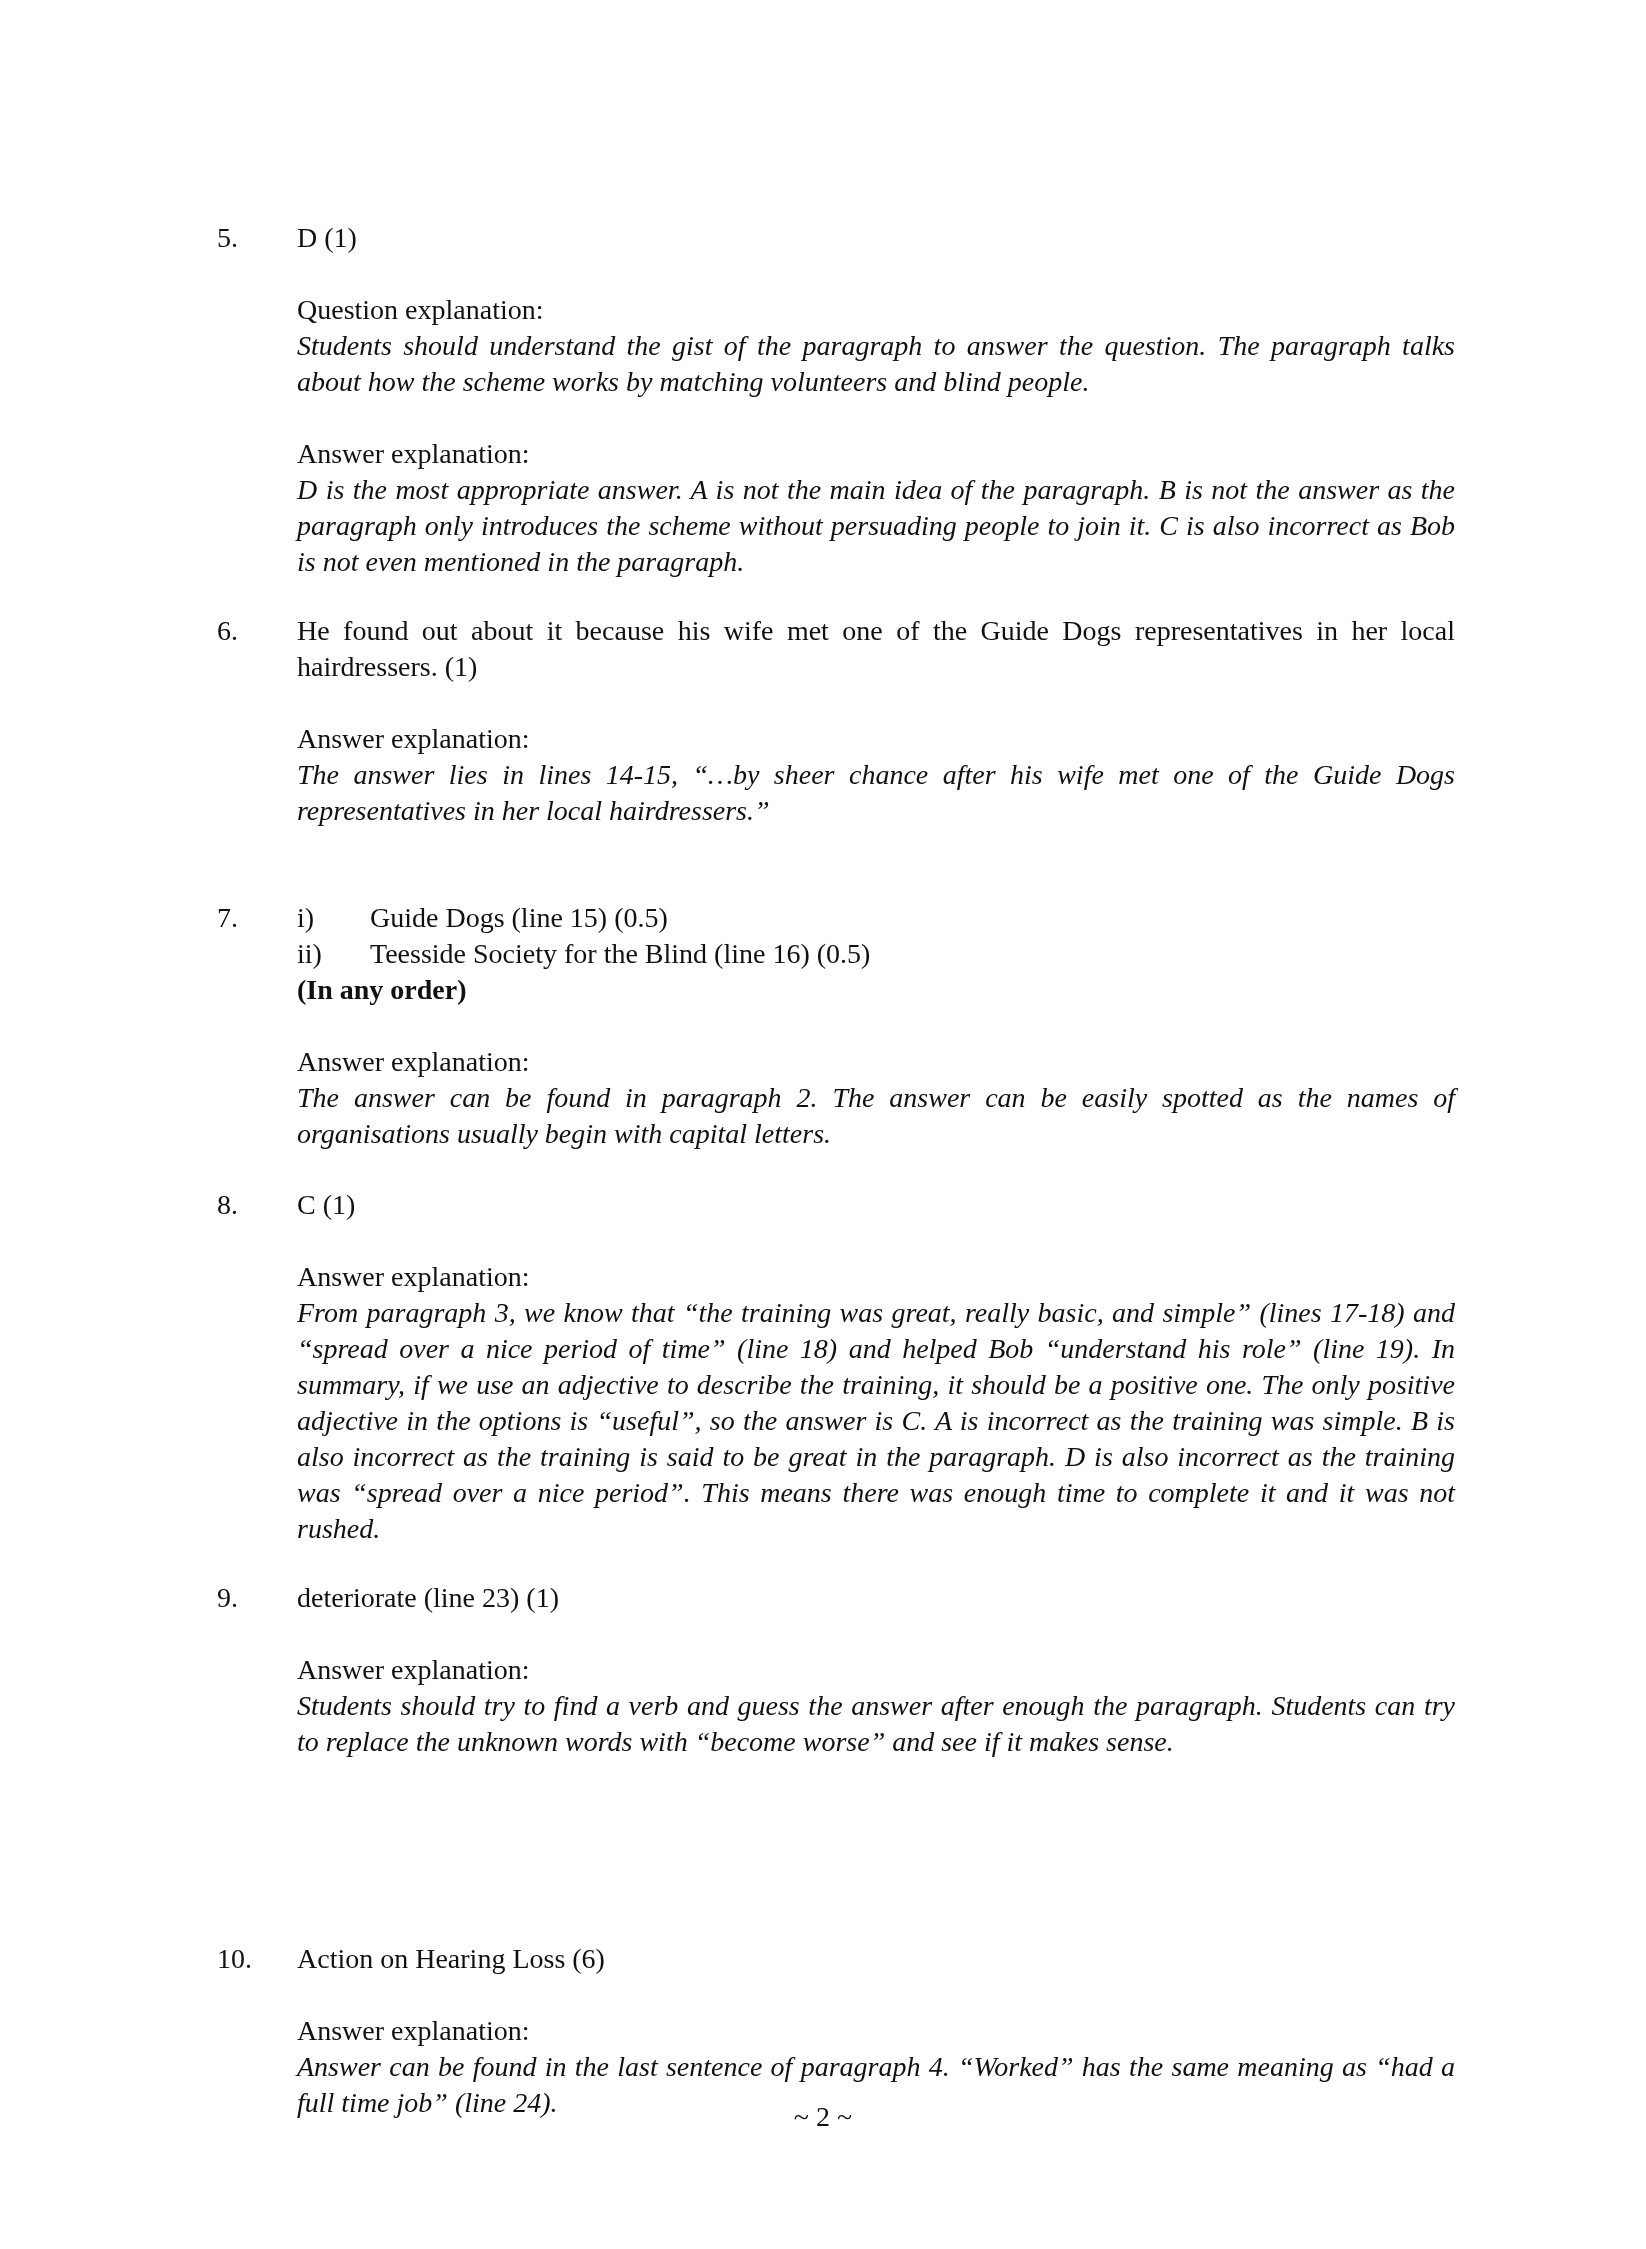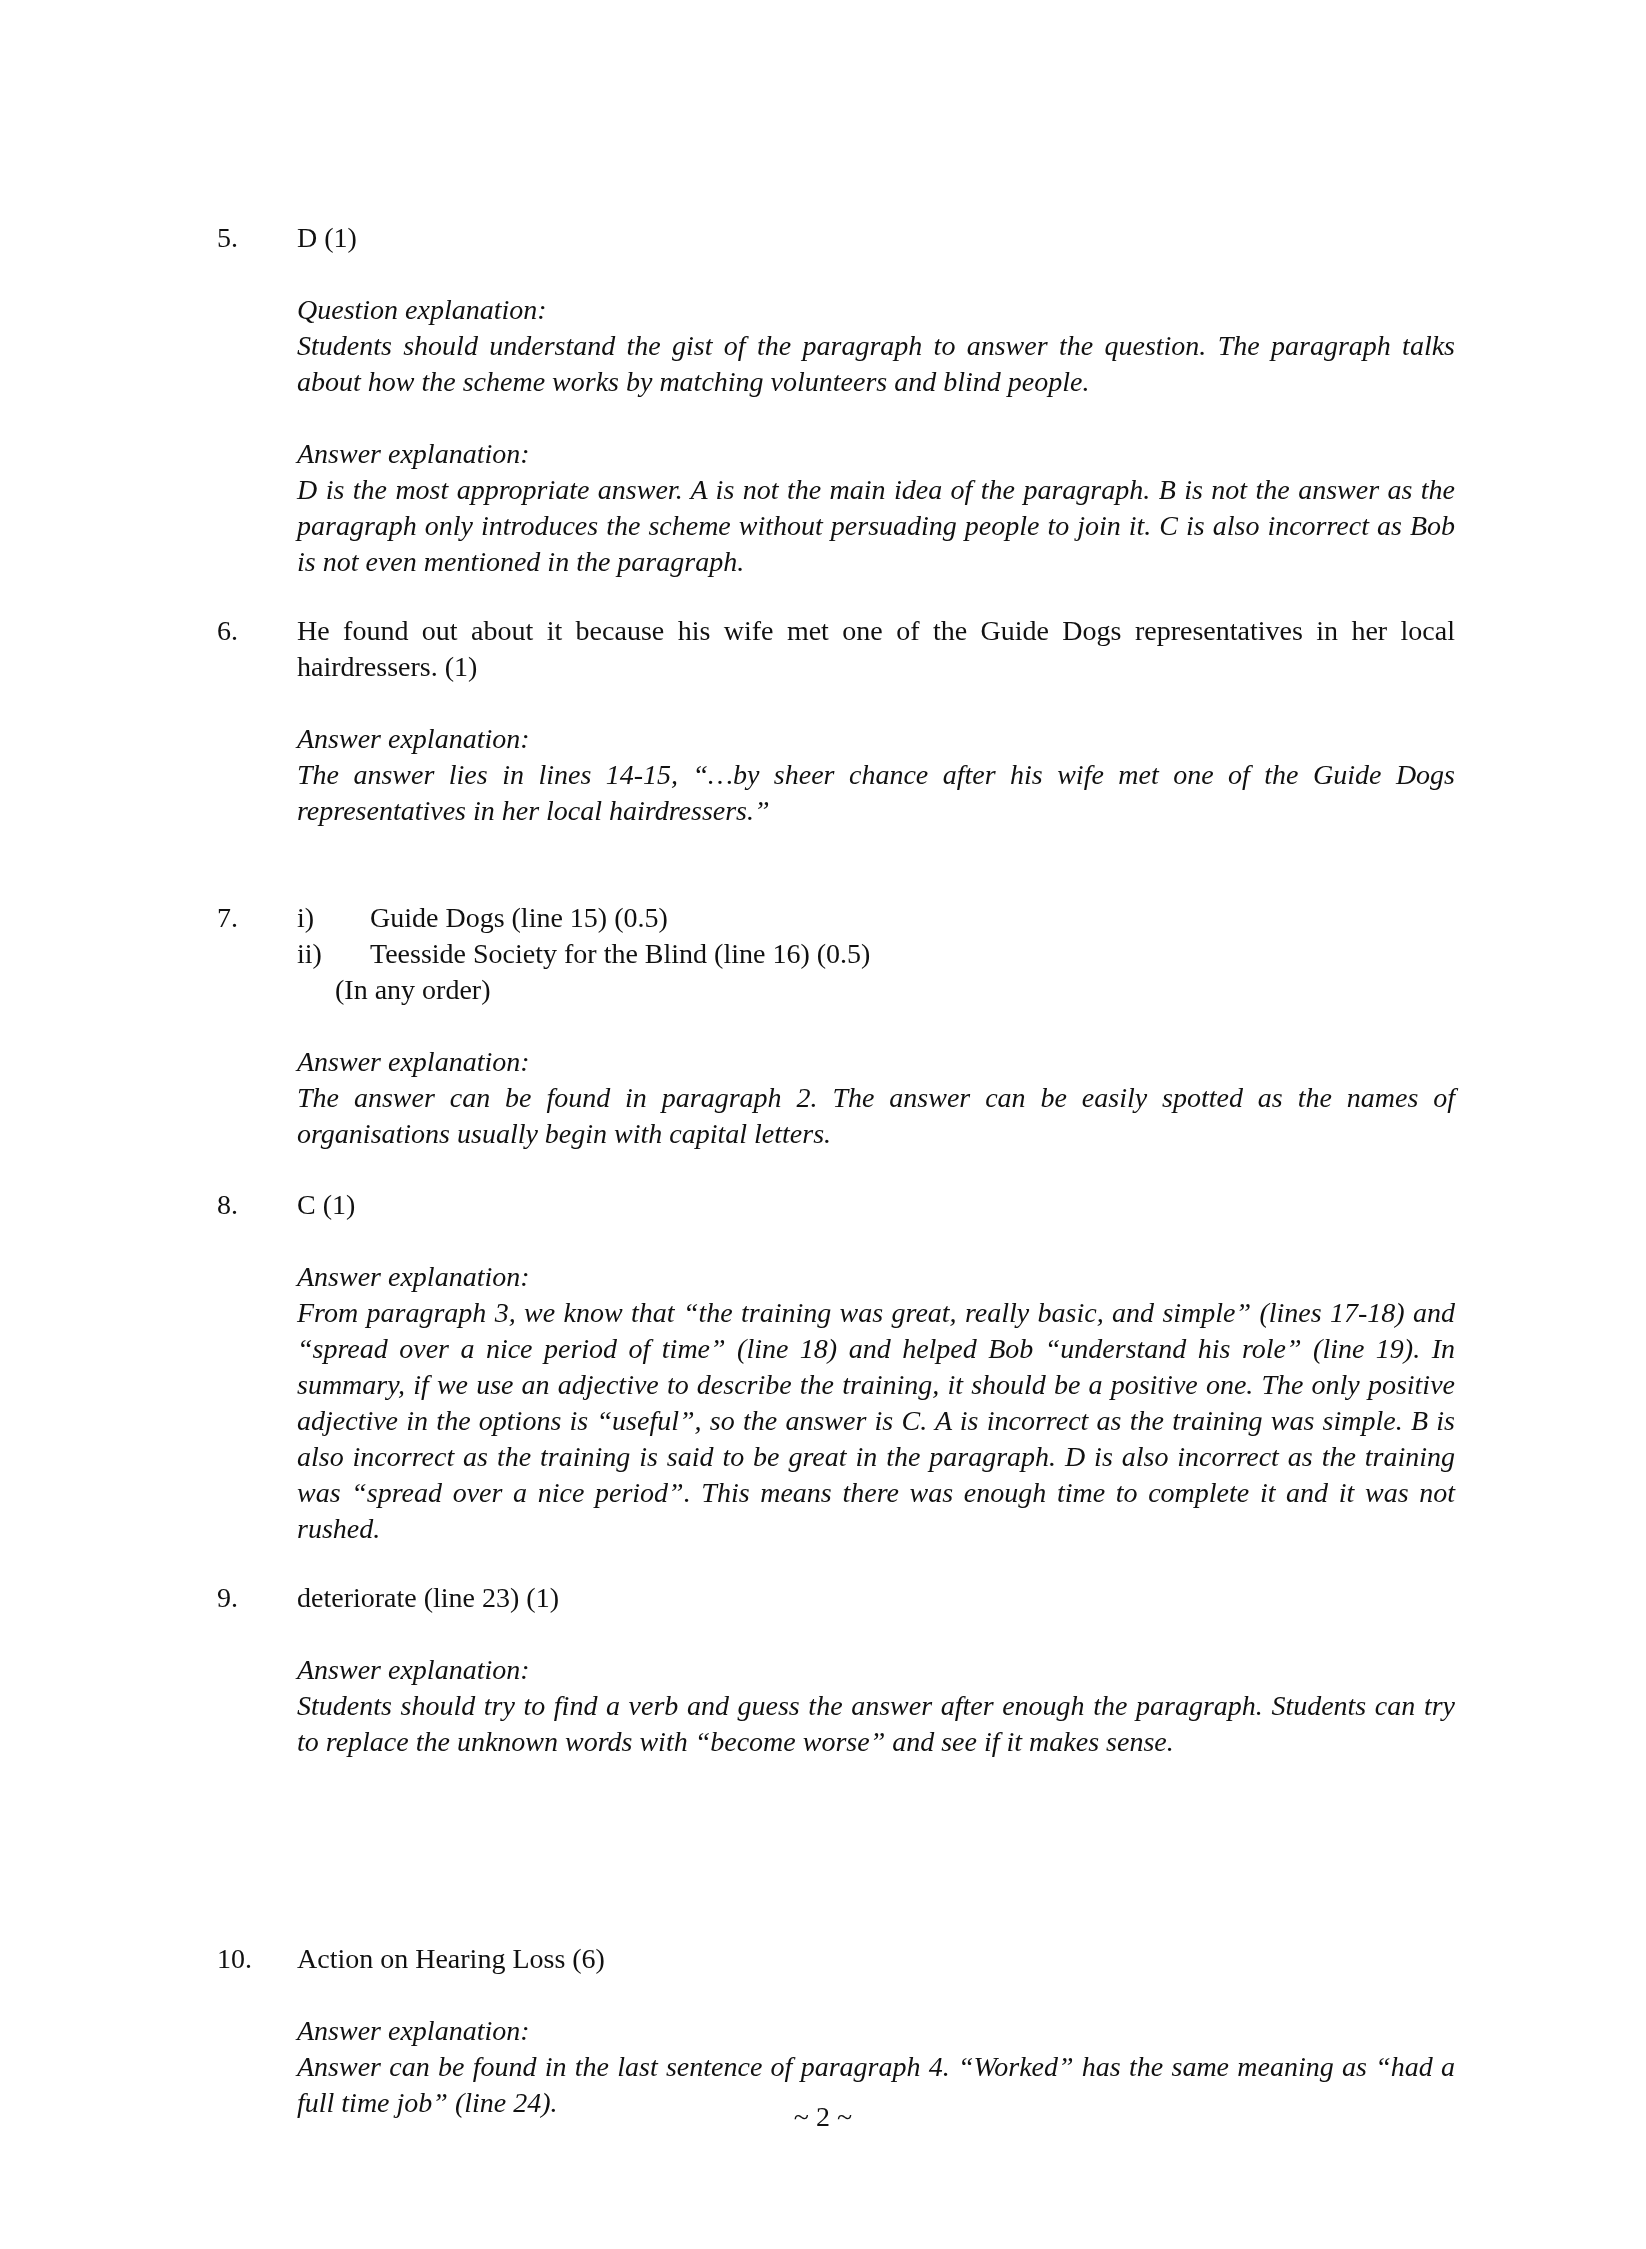--- a/index.html
+++ b/index.html
@@ -3,26 +3,26 @@
 <meta charset="utf-8">
 <style>
   html, body { margin: 0; padding: 0; background: #ffffff; }
   body { width: 1646px; height: 2250px; position: relative; overflow: hidden;
          font-family: "Liberation Serif", "DejaVu Serif", serif; color: #111; }
   .page { position: absolute; left: 0; top: 0; width: 1646px; height: 2250px; }
   .item { position: absolute; left: 217px; width: 1238px; font-size: 28px; line-height: 36px; }
   .num { position: absolute; left: 0; top: 0; }
   .body { margin-left: 80px; }
   .answer { text-align: justify; }
-  .expl-label { font-style: italic; }
+  .expl-label { }
   .expl-text { font-style: italic; text-align: justify; }
   .gap { height: 36px; }
   .sub { position: relative; }
   .sub .sub-mark { display: inline-block; width: 73px; }
-  .bold { font-weight: normal; margin-left: 38px; }
+  .bold { font-weight: bold; }
   .footer { position: absolute; top: 2101px; left: 0; width: 1646px; text-align: center;
             font-size: 28px; }
 </style>
 </head>
 <body>
 
 <div class="page">
 
   <div class="item" style="top:220px;">
     <span class="num">5.</span>

